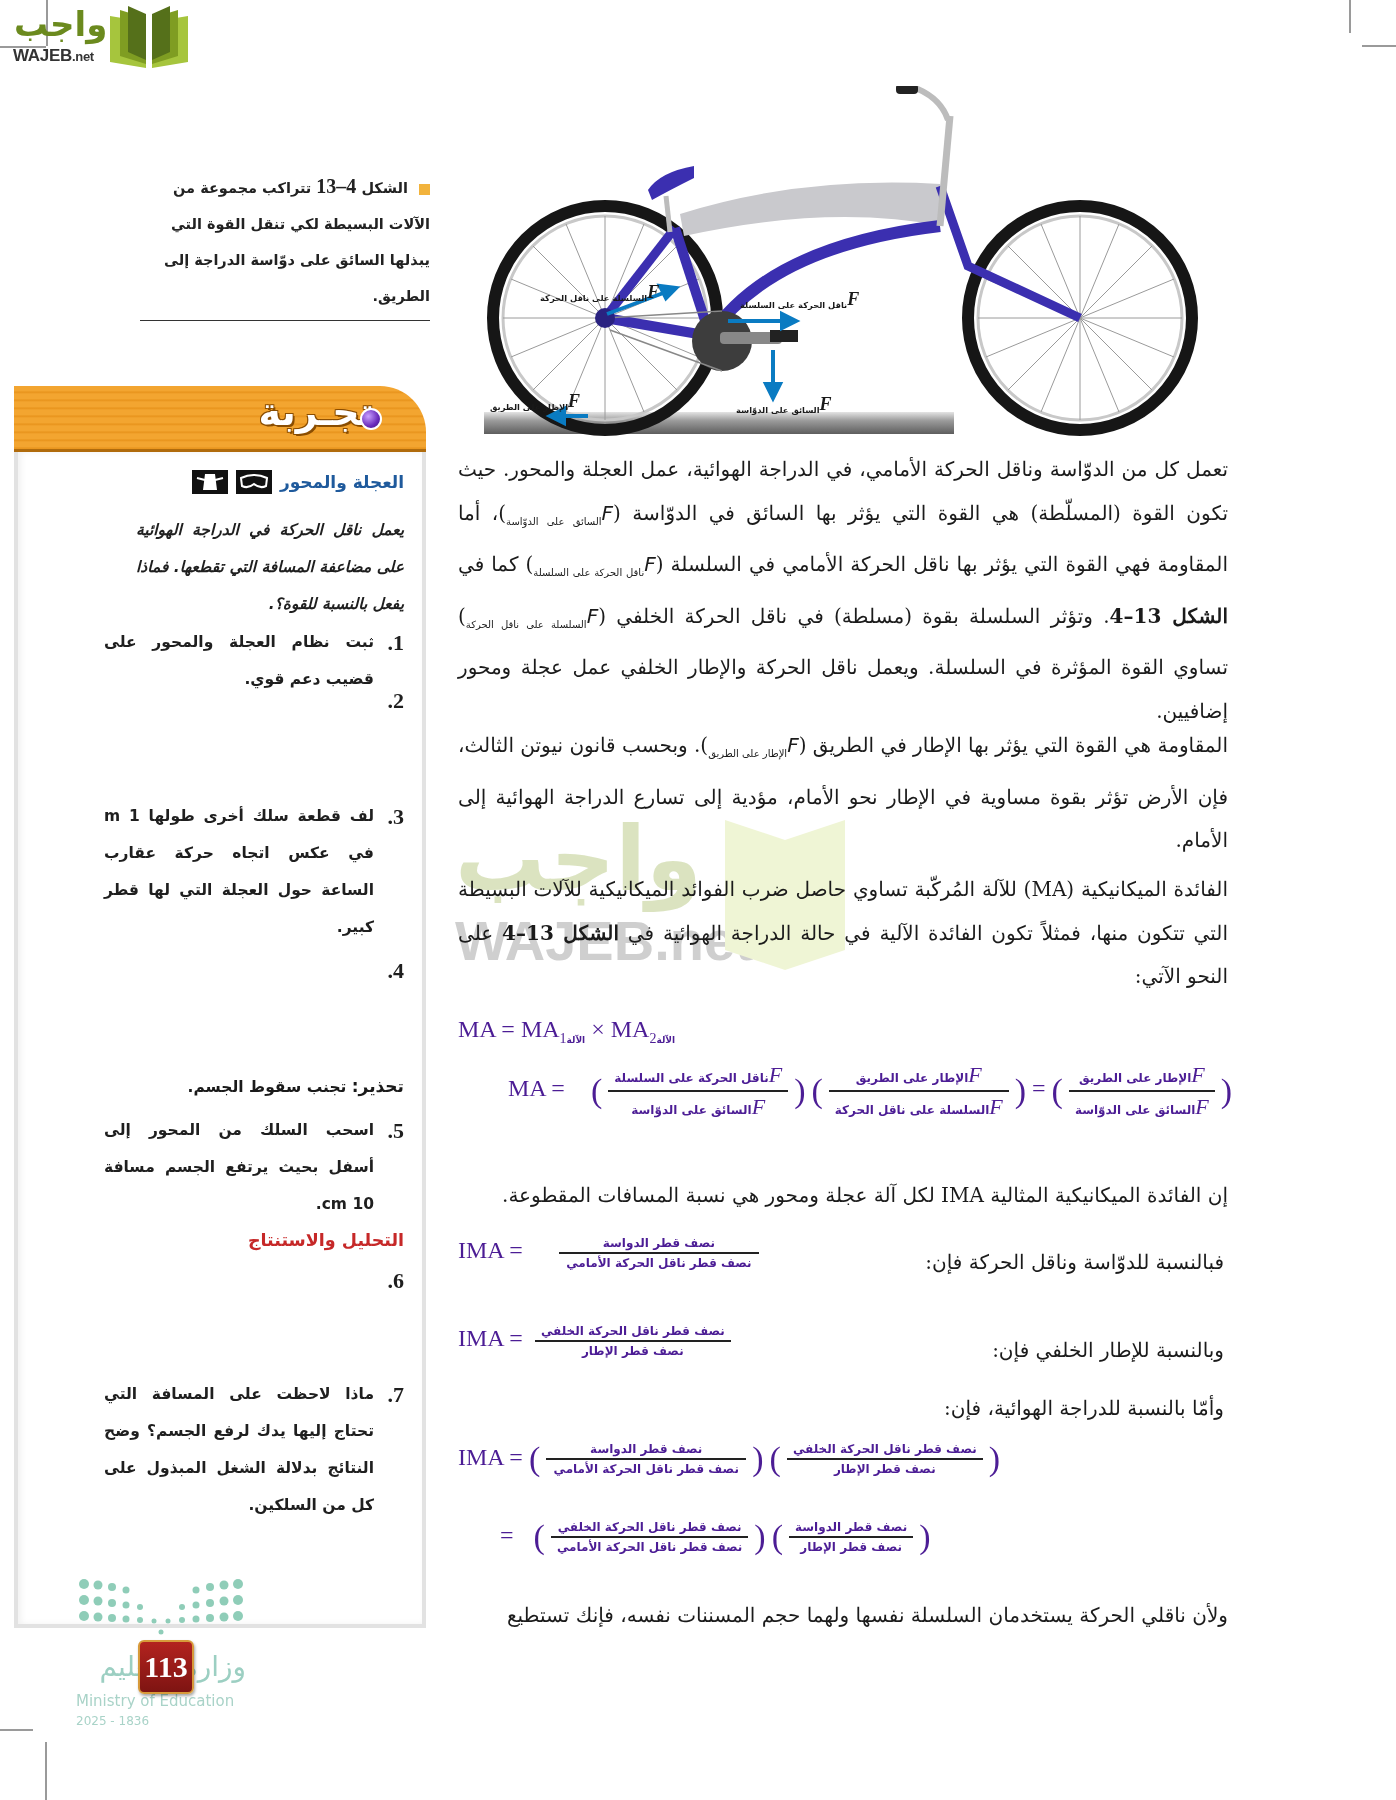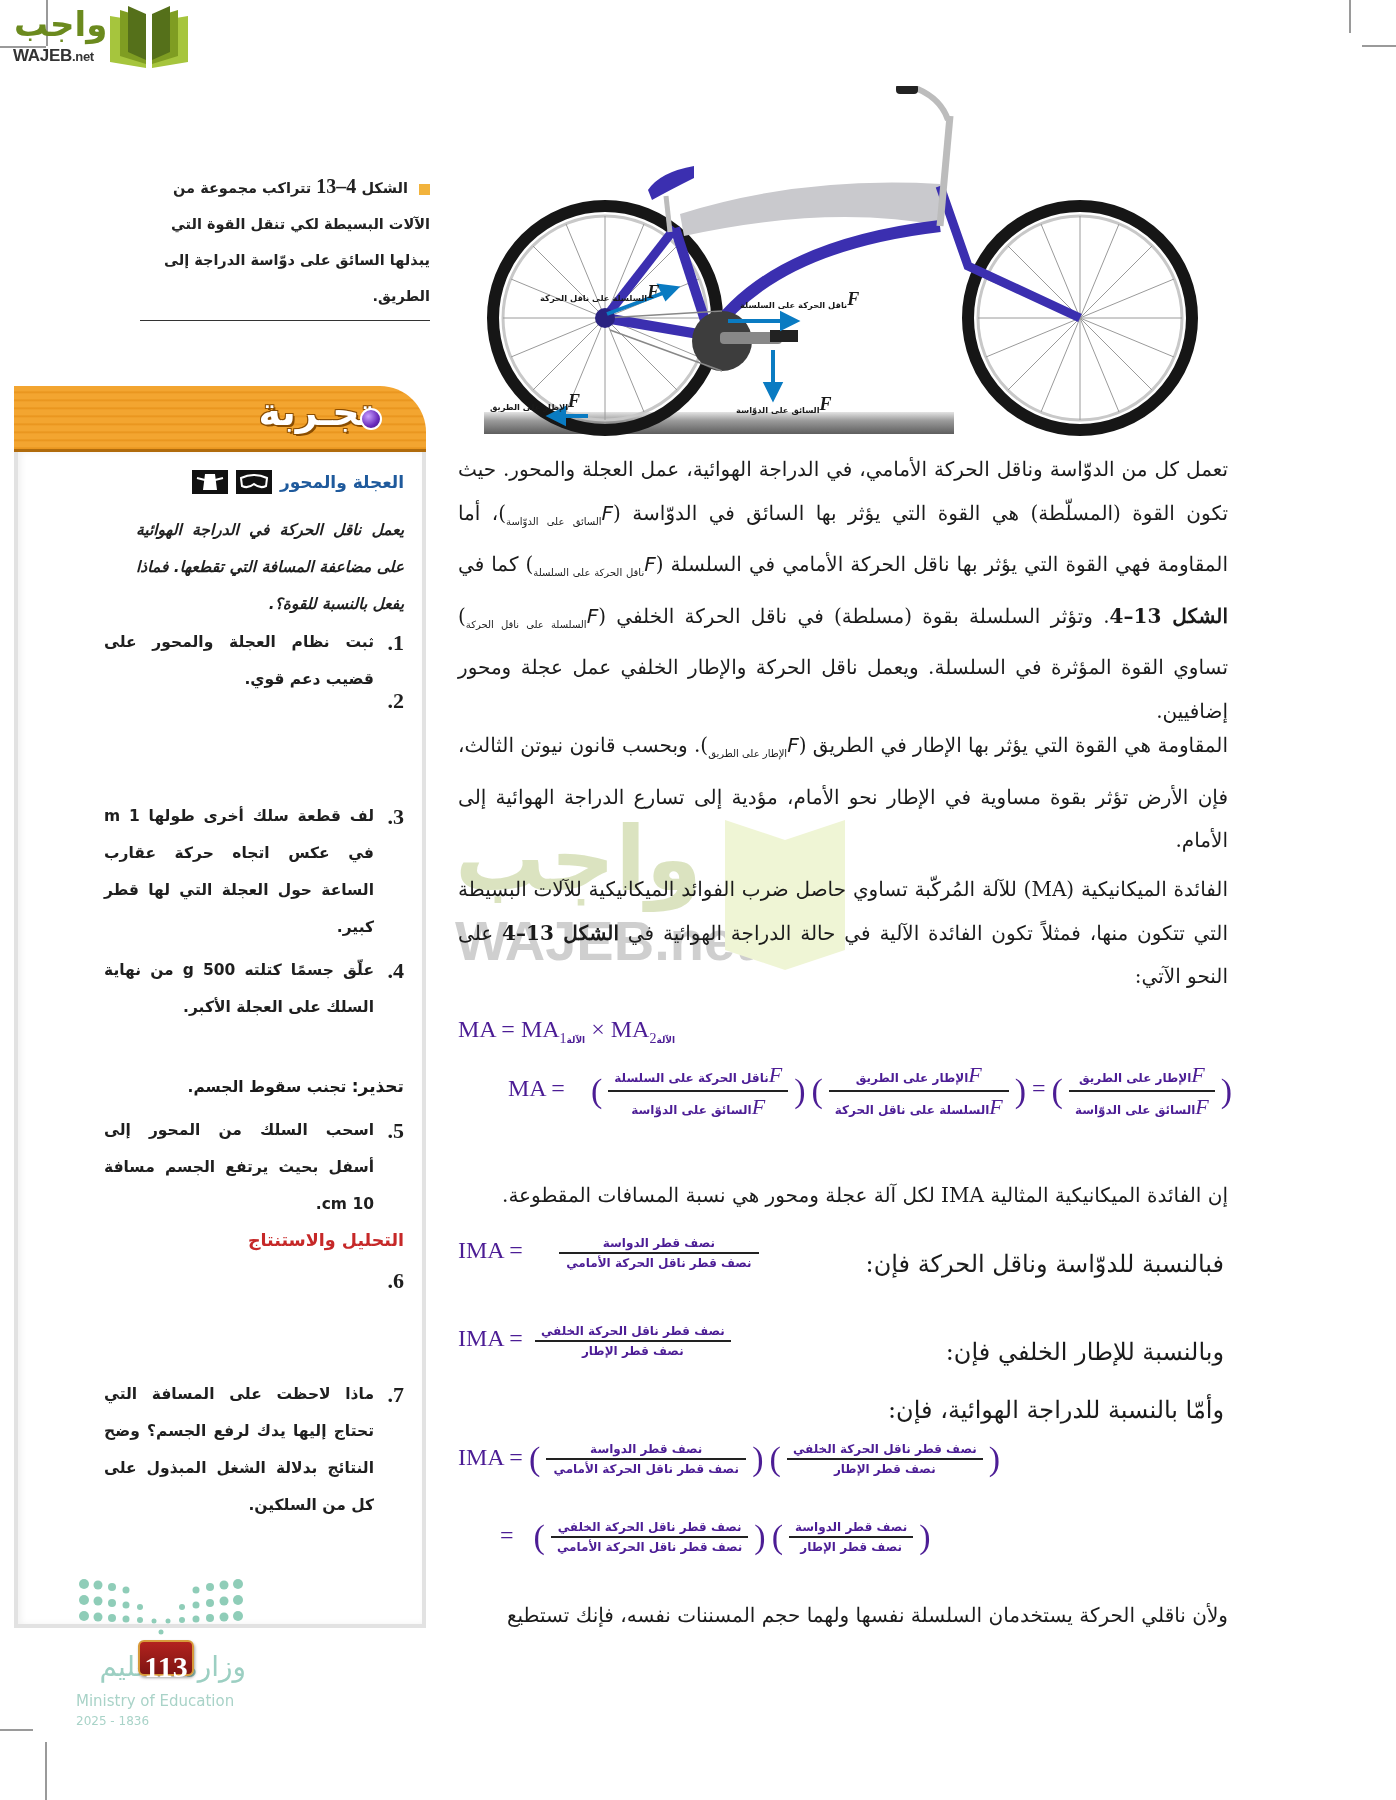--- a/index.html
+++ b/index.html
@@ -43,41 +43,41 @@
   .warn { position: absolute; right: 18px; width: 300px; direction: rtl; font-size: 15.5px; font-weight: bold; line-height: 37px; }
   .warn b { font-size: 17px; }
   .analysis { position: absolute; right: 18px; direction: rtl; font-size: 17.5px; font-weight: bold; color: #c62828; }
 
   
   .ministry { position: absolute; left: 76px; top: 1578px; width: 180px; }
   .moe-dots { position: absolute; left: 0; top: 0; }
   .moe-ar { position: absolute; left: 0; top: 72px; width: 170px; direction: rtl; text-align: right; font-size: 28px; color: #9ccfc2; letter-spacing: 2px; }
   .moe-en { position: absolute; left: 0; top: 114px; font-family: "DejaVu Sans", sans-serif; font-size: 15px; color: #a9d3c8; }
   .moe-yr { position: absolute; left: 0; top: 136px; font-family: "DejaVu Sans", sans-serif; font-size: 12px; color: #a9d3c8; }
-  .pagenum { position: absolute; left: 138px; top: 1640px; width: 56px; height: 36px; border-radius: 6px;
+  .pagenum { position: absolute; left: 138px; top: 1640px; width: 56px; height: 54px; border-radius: 6px;
     background: linear-gradient(180deg, #b3231f, #7e1412); border: 2px solid #d79a3a; box-shadow: 1px 2px 3px rgba(0,0,0,0.35);
     color: #fff; font-family: "Liberation Serif", serif; font-weight: bold; font-size: 30px; text-align: center; line-height: 50px; }
 
   
   .main { position: absolute; left: 458px; width: 770px; direction: rtl; text-align: justify; text-align-last: right;
     font-family: "DejaVu Serif", serif; font-size: 20px; line-height: 43.5px; color: #1b1b1b; }
   .main .b { font-weight: bold; }
   .fsub { font-style: italic; font-family: "DejaVu Sans", sans-serif; }
   .fsub sub { font-style: normal; font-size: 10px; }
 
   .watermark { position: absolute; left: 455px; top: 810px; width: 470px; height: 160px; opacity: 0.28; pointer-events: none; }
 
   
   .eq { position: absolute; direction: ltr; font-family: "Liberation Serif", serif; font-size: 24px; color: #4c1d95; }
   .frac { display: inline-flex; flex-direction: column; align-items: center; vertical-align: middle; margin: 0 6px; }
   .frac .num, .frac .den { font-family: "DejaVu Sans", sans-serif; font-size: 12px; font-weight: bold; direction: rtl; padding: 2px 6px; white-space: nowrap; }
   .frac .bar { height: 1.5px; background: #222; align-self: stretch; }
   .fF { font-family: "Liberation Serif", serif; font-style: italic; font-size: 22px; font-weight: normal; }
   .paren { font-size: 34px; font-weight: 200; vertical-align: middle; }
-  .eqlabel { position: absolute; direction: rtl; text-align: right; font-family: "DejaVu Serif", serif; font-size: 24px; color: #1b1b1b; margin-left: 36px; }
+  .eqlabel { position: absolute; direction: rtl; text-align: right; font-family: "DejaVu Serif", serif; font-size: 20px; color: #1b1b1b; margin-left: 36px; }
 </style>
 </head>
 <body>
 
 <div class="crop" style="left:46px;top:0;width:1.5px;height:46px;"></div>
 <div class="crop" style="left:0;top:46px;width:46px;height:1.5px;"></div>
 <div class="crop" style="left:1349px;top:0;width:1.5px;height:33px;"></div>
 <div class="crop" style="left:1362px;top:45px;width:34px;height:1.5px;"></div>
 <div class="crop" style="left:0;top:1729px;width:33px;height:1.5px;"></div>
 <div class="crop" style="left:45px;top:1742px;width:1.5px;height:58px;"></div>
@@ -204,21 +204,20 @@
     </div>
     <div class="step" style="top:230px;">
       <span class="step-num">2.</span>
     </div>
     <div class="step" style="top:346px;">
       <span class="step-num">3.</span>
       <span class="step-txt">لف قطعة سلك أخرى طولها 1 m في عكس اتجاه حركة عقارب الساعة حول العجلة التي لها قطر كبير.</span>
     </div>
     <div class="step" style="top:500px;">
       <span class="step-num">4.</span>
-      <span class="step-txt">علّق جسمًا كتلته 500 g من نهاية السلك على العجلة الأكبر.</span>
     </div>
     <div class="warn" style="top:616px;">
       <b>تحذير:</b>
       <span>تجنب سقوط الجسم.</span>
     </div>
     <div class="step" style="top:660px;">
       <span class="step-num">5.</span>
       <span class="step-txt">اسحب السلك من المحور إلى أسفل بحيث يرتفع الجسم مسافة 10 cm.</span>
     </div>
     <div class="analysis" style="top:778px;">التحليل والاستنتاج</div>

